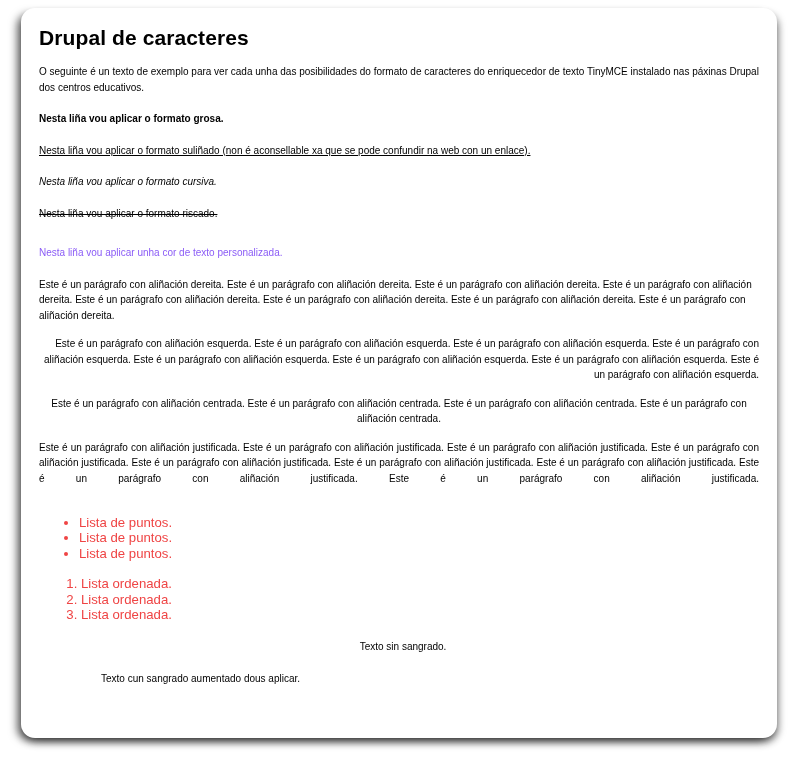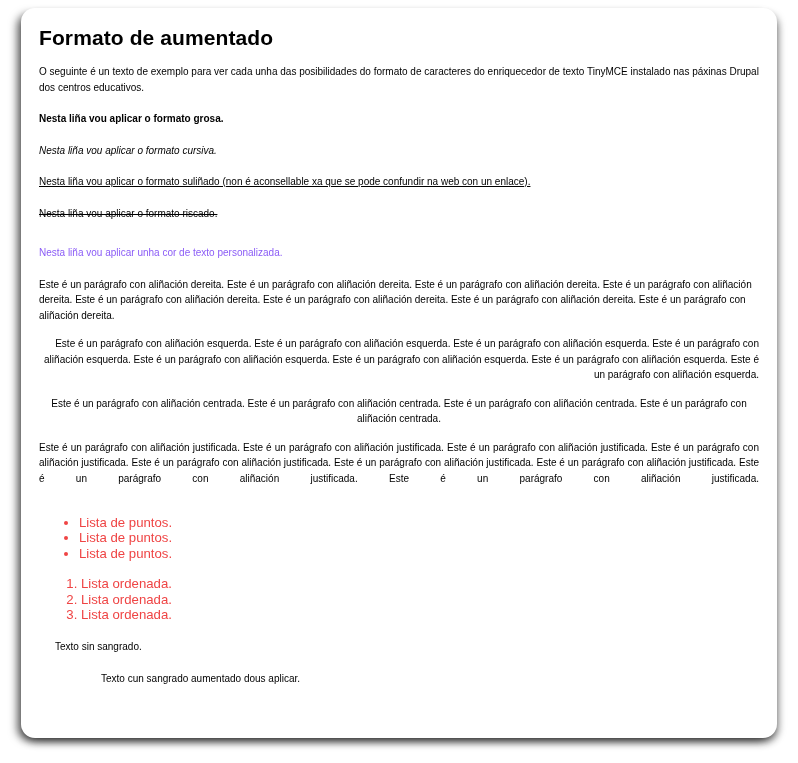--- a/index.html
+++ b/index.html
@@ -87,41 +87,41 @@
     padding-left: 42px;
     list-style-type: decimal;
   }
   ul.bullet-list li,
   ol.ordered-list li {
     font-size: 13.2px;
     line-height: 15.8px;
     color: #ef4444;
   }
 
-  p.indent-0 { margin: 0 0 16px 16px; padding-left: 0px; }
+  p.indent-0 { margin: 0 0 16px 8px; padding-left: 0px; text-align: center; }
   p.indent-1 { margin: 0 0 16px 0; padding-left: 30px; }
   p.indent-2 { margin: 0 0 16px 0; padding-left: 62px; }
 </style>
 </head>
 <body>
 
 <div class="page">
 
   <div class="card">
     <div class="card-inner">
 
-      <h1 class="doc-title">Formato de aumentado</h1>
+      <h1 class="doc-title">Drupal de caracteres</h1>
 
       <p class="body-text intro">O seguinte é un texto de exemplo para ver cada unha das posibilidades do formato de caracteres do enriquecedor de texto TinyMCE instalado nas páxinas Drupal dos centros educativos.</p>
 
       <p class="body-text fmt-bold">Nesta liña vou aplicar o formato grosa.</p>
 
+      <p class="body-text fmt-underline">Nesta liña vou aplicar o formato suliñado (non é aconsellable xa que se pode confundir na web con un enlace).</p>
+
       <p class="body-text fmt-italic">Nesta liña vou aplicar o formato cursiva.</p>
-
-      <p class="body-text fmt-underline">Nesta liña vou aplicar o formato suliñado (non é aconsellable xa que se pode confundir na web con un enlace).</p>
 
       <p class="body-text fmt-strike">Nesta liña vou aplicar o formato riscado.</p>
 
       <p class="body-text fmt-color">Nesta liña vou aplicar unha cor de texto personalizada.</p>
 
       <p class="body-text para-block align-left">Este é un parágrafo con aliñación dereita. Este é un parágrafo con aliñación dereita. Este é un parágrafo con aliñación dereita. Este é un parágrafo con aliñación dereita. Este é un parágrafo con aliñación dereita. Este é un parágrafo con aliñación dereita. Este é un parágrafo con aliñación dereita. Este é un parágrafo con aliñación dereita.</p>
 
       <p class="body-text para-block align-right">Este é un parágrafo con aliñación esquerda. Este é un parágrafo con aliñación esquerda. Este é un parágrafo con aliñación esquerda. Este é un parágrafo con aliñación esquerda. Este é un parágrafo con aliñación esquerda. Este é un parágrafo con aliñación esquerda. Este é un parágrafo con aliñación esquerda. Este é un parágrafo con aliñación esquerda.</p>
 
       <p class="body-text para-block align-center">Este é un parágrafo con aliñación centrada.  Este é un parágrafo con aliñación centrada. Este é un parágrafo con aliñación centrada. Este é un parágrafo con aliñación centrada.</p>

